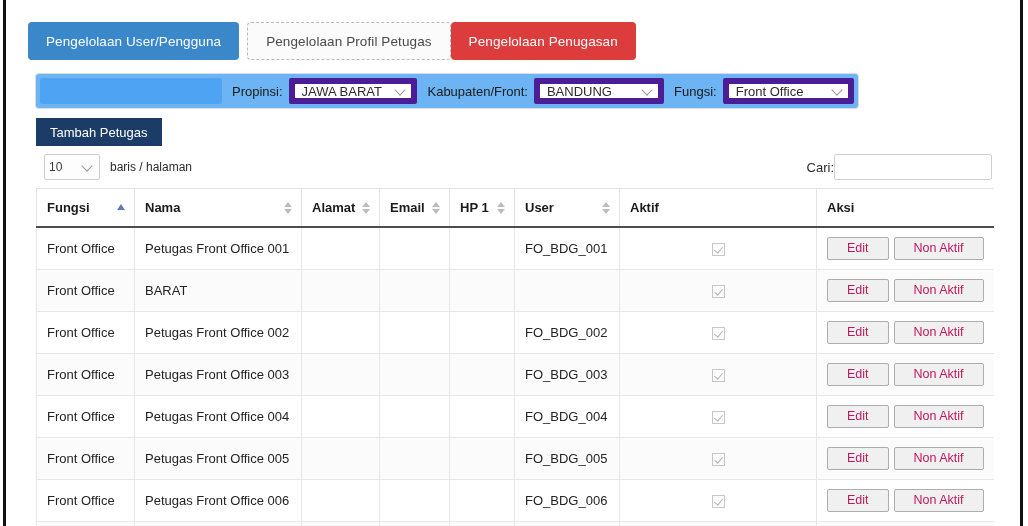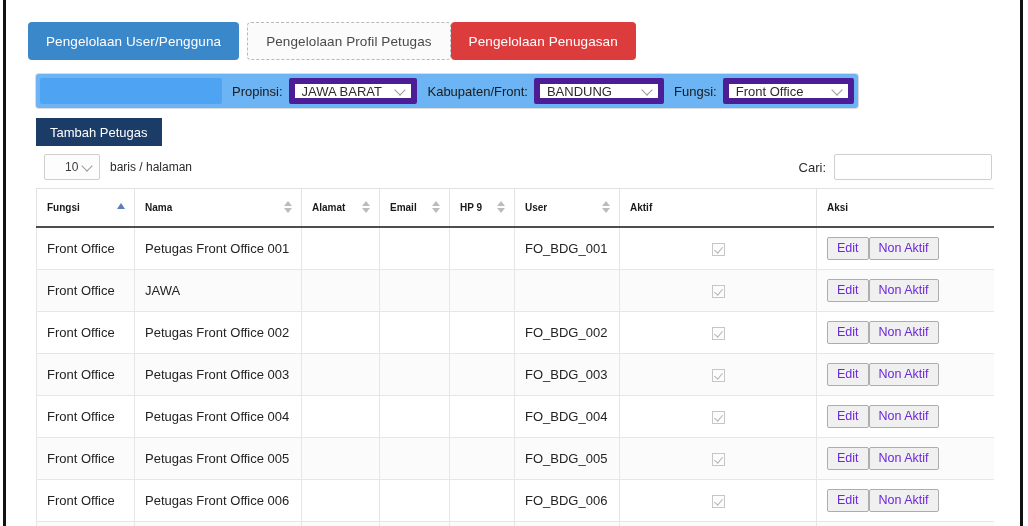--- a/index.html
+++ b/index.html
@@ -120,31 +120,31 @@
     display: flex; align-items: center;
   }
   .lensel {
     position: relative;
     width: 56px; height: 26px;
     background: #fdfdfd;
     border: 1px solid #cfcfcf;
     border-radius: 2px;
     display: flex; align-items: center;
     font-size: 12px; color: #3b3b3b;
-    padding-left: 20px;
+    padding-left: 4px;
     cursor: pointer;
   }
   .lensel .chev { right: 8px; }
   .lenlabel { font-size: 12px; color: #2b2b2b; margin-left: 10px; white-space: nowrap; }
 
   .searchbox {
     position: absolute; right: 28px; top: 154px;
     display: flex; align-items: center;
   }
-  .searchlabel { font-size: 13px; color: #2b2b2b; margin-right: 8px; }
+  .searchlabel { font-size: 13px; color: #2b2b2b; margin-right: 0; }
   .searchinput {
     width: 158px; height: 26px;
     border: 1px solid #cfcfcf;
     border-radius: 2px;
     background: #ffffff;
     font-size: 13px;
     padding: 0 6px;
     font-family: "Liberation Sans", sans-serif;
     outline: none;
   }
@@ -166,21 +166,21 @@
   table.dt th {
     background: #ffffff;
     border: 1px solid #e2e2e2;
     border-bottom: 2px solid #4d4d4d;
     font-weight: bold;
     color: #1a1a1a;
     text-align: left;
     padding: 11px 10px;
     height: 38px;
     position: relative;
-    font-size: 10px;
+    font-size: 13px;
     cursor: pointer;
     white-space: nowrap;
   }
   table.dt td {
     border: 1px solid #e6e6e6;
     padding: 9px 10px;
     height: 36px;
     color: #232323;
     background: #ffffff;
     vertical-align: middle;
@@ -224,22 +224,23 @@
     border-bottom: 1.6px solid #b3b3b3;
     transform: rotate(40deg);
   }
 
   .actbtn {
     display: inline-block;
     background: #f0f0f0;
     border: 1px solid #adadad;
     border-radius: 2px;
     font-size: 12.5px;
-    color: #6d28d9;
-    padding: 3px 9px;
+    color: #be185d;
+    padding: 3px 19px;
+    margin-right: 5px;
     cursor: pointer;
     font-family: "Liberation Sans", sans-serif;
     line-height: 15px;
   }
 </style>
 </head>
 <body>
 
 <div id="page-frame">
   <div id="inner">
@@ -295,40 +296,40 @@
             <col style="width:105px">
           <col style="width:197px">
             <col style="width:178px">
         </colgroup>
         <thead>
             <tr id="thead-row">
               <th><span>Fungsi</span><span class="sort-asc"></span></th>
               <th><span>Nama</span><span class="sort-both"></span></th>
               <th><span>Alamat</span><span class="sort-both"></span></th>
               <th><span>Email</span><span class="sort-both"></span></th>
-              <th><span>HP 9</span><span class="sort-both"></span></th>
+              <th><span>HP 1</span><span class="sort-both"></span></th>
               <th><span>User</span><span class="sort-both"></span></th>
               <th><span>Aktif</span></th>
               <th><span>Aksi</span></th>
             </tr>
           </thead>
         <tbody id="tbody">
             <tr>
               <td>Front Office</td>
               <td>Petugas Front Office 001</td>
               <td></td>
               <td></td>
               <td></td>
               <td>FO_BDG_001</td>
               <td class="center"><span class="chk"></span></td>
               <td><span class="actbtn">Edit</span><span class="actbtn">Non Aktif</span></td>
             </tr>
             <tr class="alt">
               <td>Front Office</td>
-              <td>JAWA</td>
+              <td>BARAT</td>
               <td></td>
               <td></td>
               <td></td>
               <td></td>
               <td class="center"><span class="chk"></span></td>
               <td><span class="actbtn">Edit</span><span class="actbtn">Non Aktif</span></td>
             </tr>
             <tr>
               <td>Front Office</td>
               <td>Petugas Front Office 002</td>

